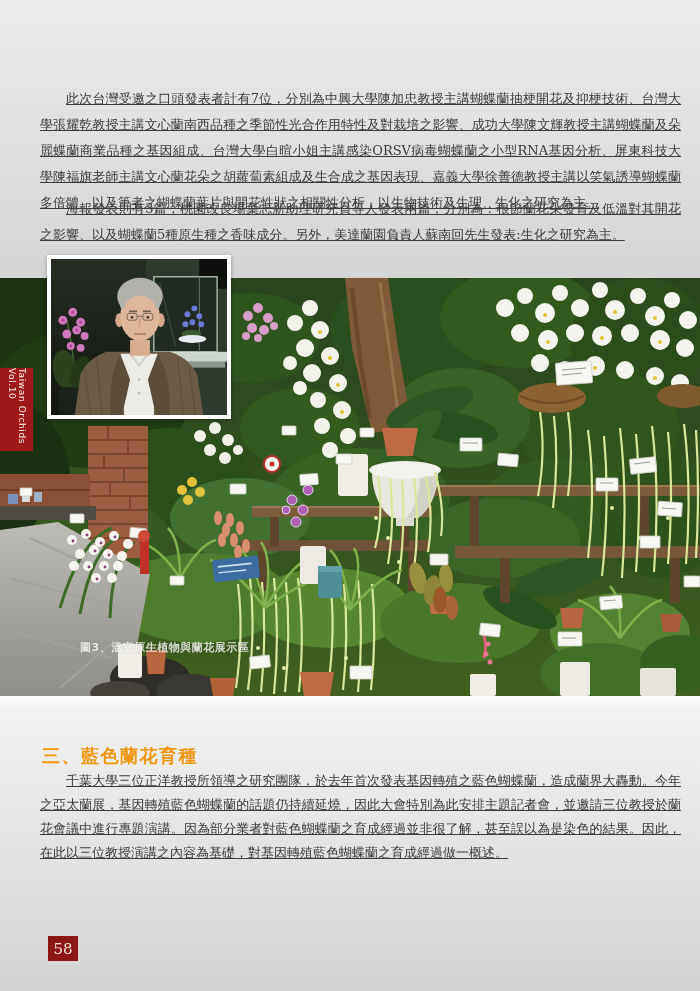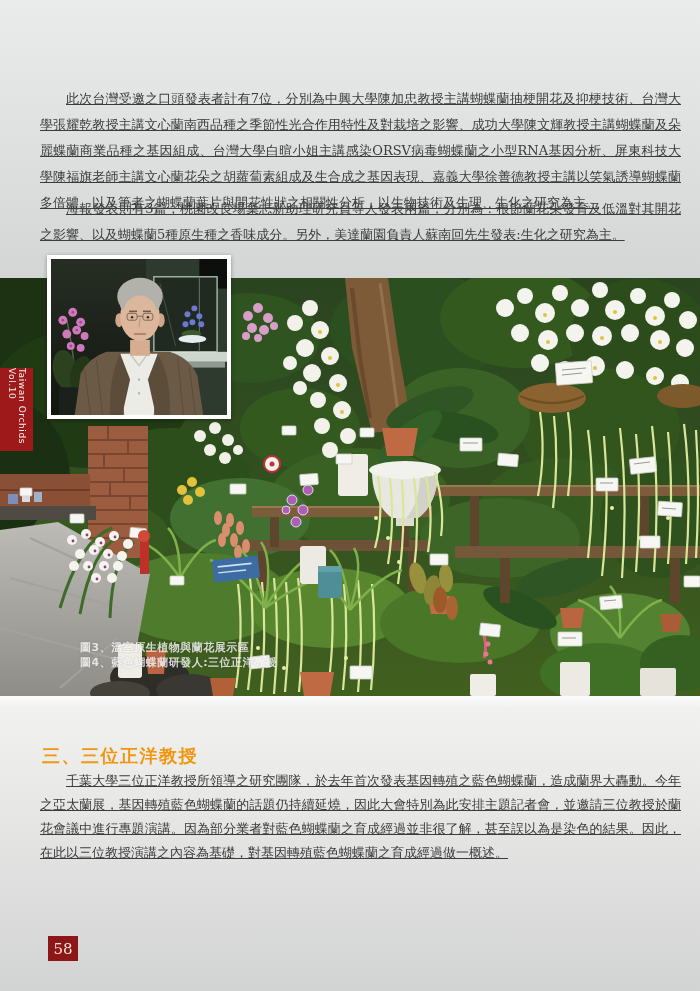--- a/index.html
+++ b/index.html
@@ -557,19 +557,18 @@
           <circle cx="98" cy="59" r="1.3" fill="#3a2e24"></circle>
         <line x1="90" y1="60" x2="89" y2="69" stroke="#c79b7e" stroke-width="1.4"></line>
         <line x1="84" y1="76" x2="96" y2="76" stroke="#a97864" stroke-width="1.6"></line>
       </g>
     </svg>
   </div>
 
   <div class="spine">Taiwan Orchids  Vol.10</div>
 
   <p class="caption" id="cap1">圖3、溫室原生植物與蘭花展示區</p>
-  <p class="caption" id="cap2">圖4、藍色蝴蝶蘭研發人:三位正洋教授</p>
-
-  <h2 class="section-heading">三、三位正洋教授</h2>
+
+  <h2 class="section-heading">三、藍色蘭花育種</h2>
   <p class="para" id="section-para">千葉大學三位正洋教授所領導之研究團隊，於去年首次發表基因轉殖之藍色蝴蝶蘭，造成蘭界大轟動。今年之亞太蘭展，基因轉殖藍色蝴蝶蘭的話題仍持續延燒，因此大會特別為此安排主題記者會，並邀請三位教授於蘭花會議中進行專題演講。因為部分業者對藍色蝴蝶蘭之育成經過並非很了解，甚至誤以為是染色的結果。因此，在此以三位教授演講之內容為基礎，對基因轉殖藍色蝴蝶蘭之育成經過做一概述。</p>
 
   <div class="page-number">58</div>
 </div>
 
 </body></html>

